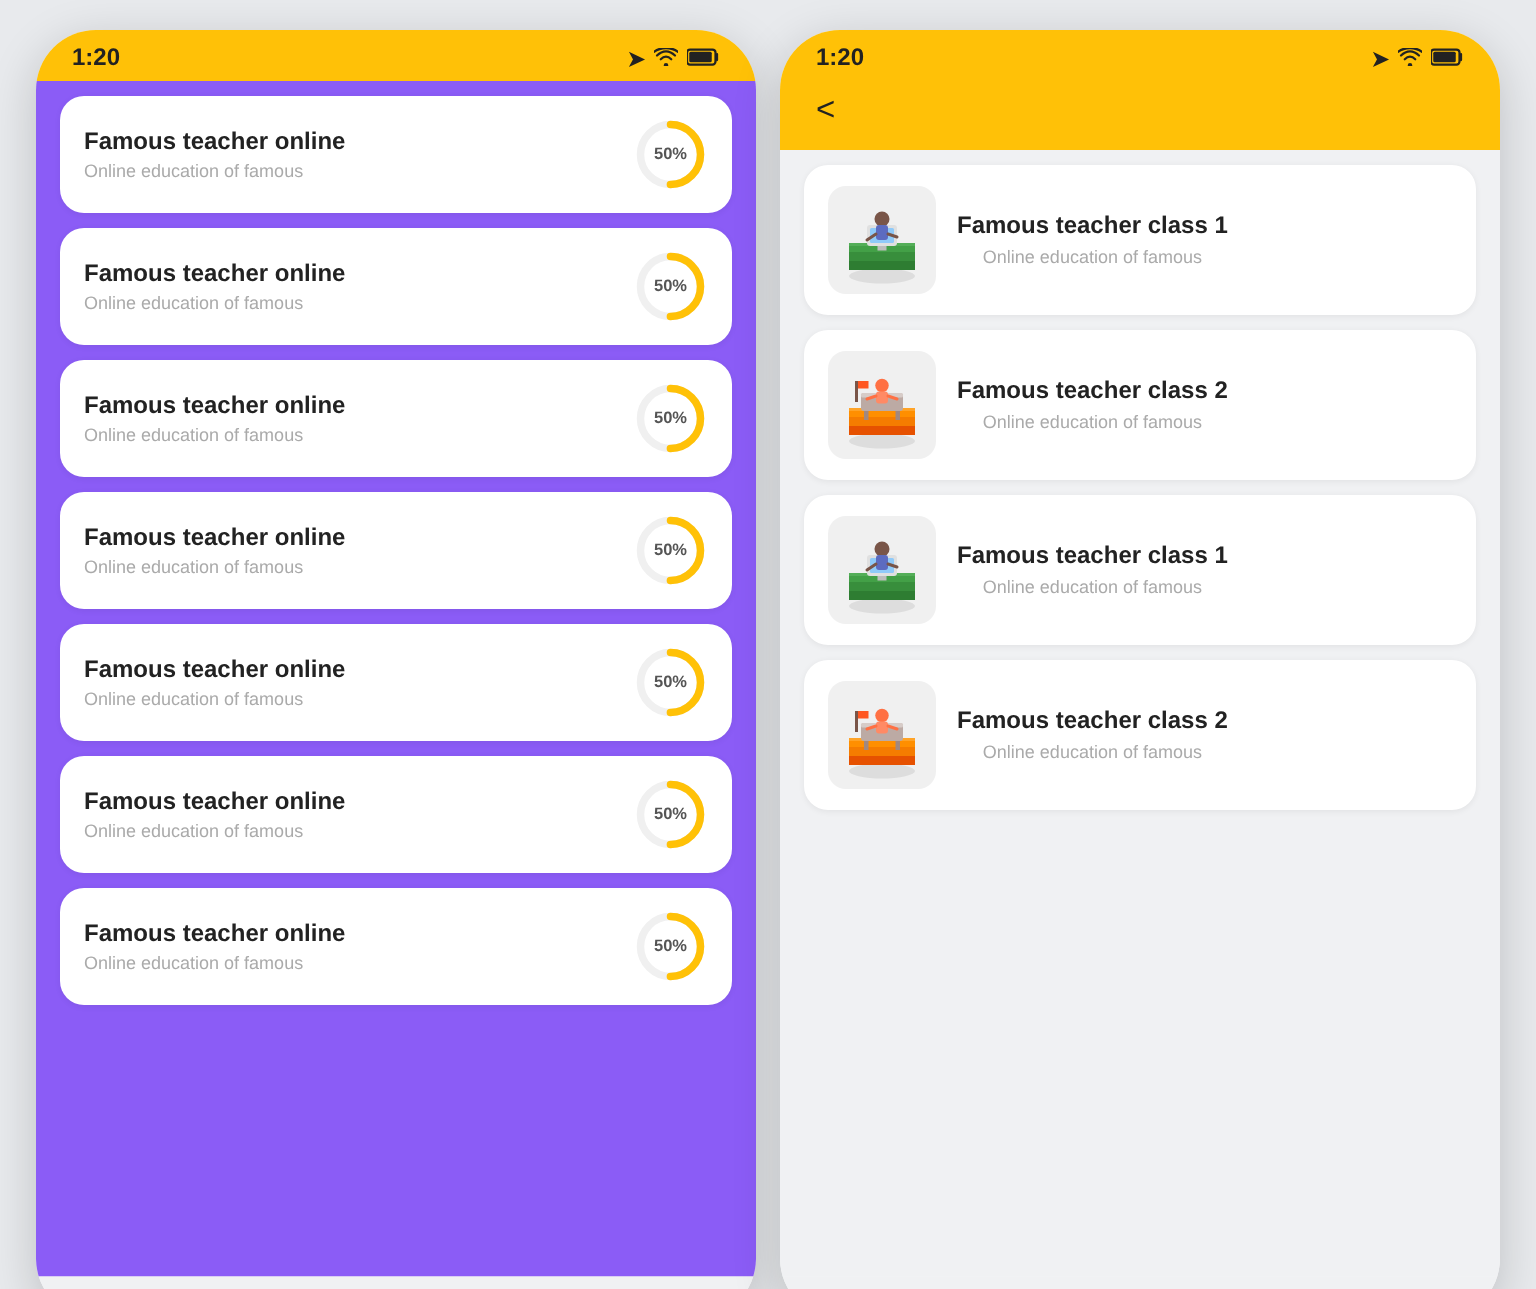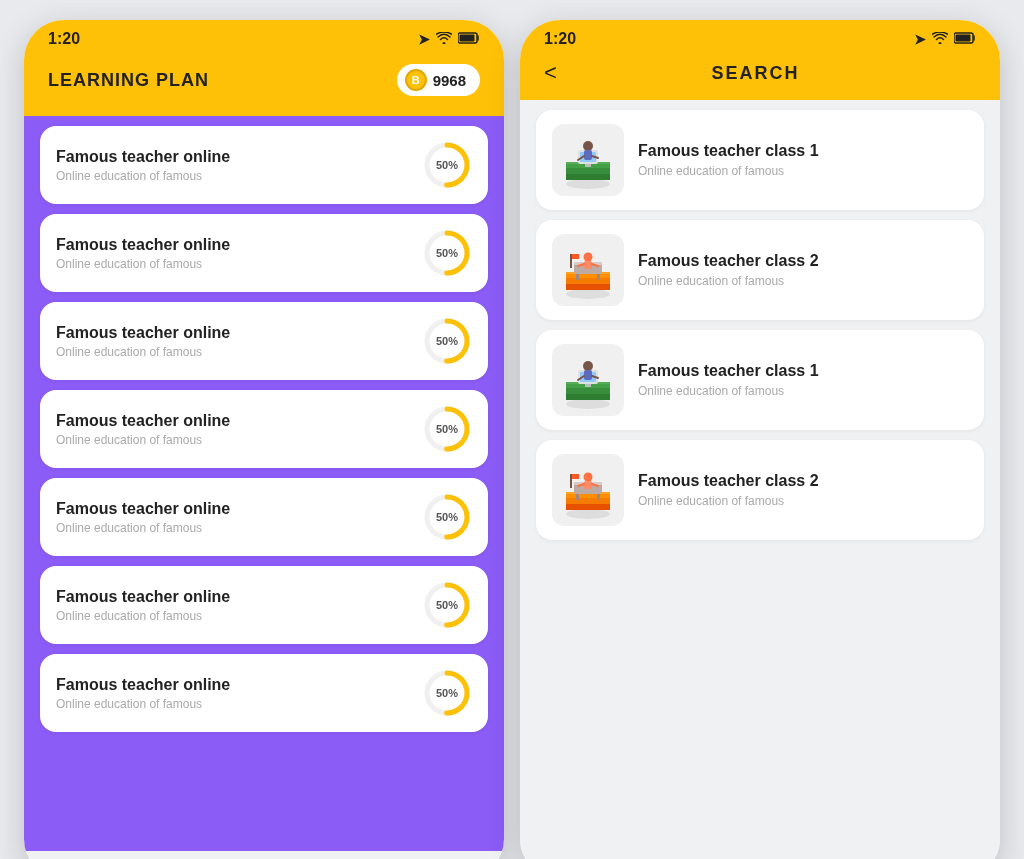--- a/index.html
+++ b/index.html
@@ -189,20 +189,21 @@
     .search-results::-webkit-scrollbar { display: none; }
 
     .result-card {
       background: #fff;
       border-radius: 16px;
       padding: 14px 16px;
       display: flex;
       align-items: center;
       gap: 14px;
       box-shadow: 0 1px 4px rgba(0,0,0,0.06);
+      text-align: center;
     }
 
     .result-thumb {
       width: 72px; height: 72px;
       border-radius: 12px;
       background: #f0f0f0;
       overflow: hidden;
       flex-shrink: 0;
       display: flex;
       align-items: center;
@@ -241,27 +242,20 @@
       <span>
         <svg width="22" height="12" viewBox="0 0 22 12" fill="none">
           <rect x="0" y="1" width="19" height="10" rx="2" stroke="#222" stroke-width="1.5"></rect>
           <rect x="1.5" y="2.5" width="15" height="7" rx="1" fill="#222"></rect>
           <path d="M20 4v4" stroke="#222" stroke-width="1.5" stroke-linecap="round"></path>
         </svg>
       </span>
     </div>
   </div>
 
-  <div class="header">
-    <span class="header-title">LEARNING PLAN</span>
-    <div class="coin-badge">
-      <div class="coin-icon">B</div>
-      <span>9968</span>
-    </div>
-  </div>
 
   <div class="cards-container">
 
     <div class="course-card">
       <div class="course-info">
         <div class="course-title">Famous teacher online</div>
         <div class="course-sub">Online education of famous</div>
       </div>
       <div class="progress-ring-wrap">
         <svg width="50" height="50" viewBox="0 0 50 50">
@@ -381,21 +375,20 @@
           <rect x="0" y="1" width="19" height="10" rx="2" stroke="#222" stroke-width="1.5"></rect>
           <rect x="1.5" y="2.5" width="15" height="7" rx="1" fill="#222"></rect>
           <path d="M20 4v4" stroke="#222" stroke-width="1.5" stroke-linecap="round"></path>
         </svg>
       </span>
     </div>
   </div>
 
   <div class="search-header">
     <span class="back-btn">&lt;</span>
-    <span class="search-page-title">SEARCH</span>
     <span class="search-spacer"></span>
   </div>
 
 
   <div class="search-results">
 
     <div class="result-card">
       <div class="result-thumb">
         <svg width="64" height="64" viewBox="0 0 64 64" xmlns="http://www.w3.org/2000/svg">
 

